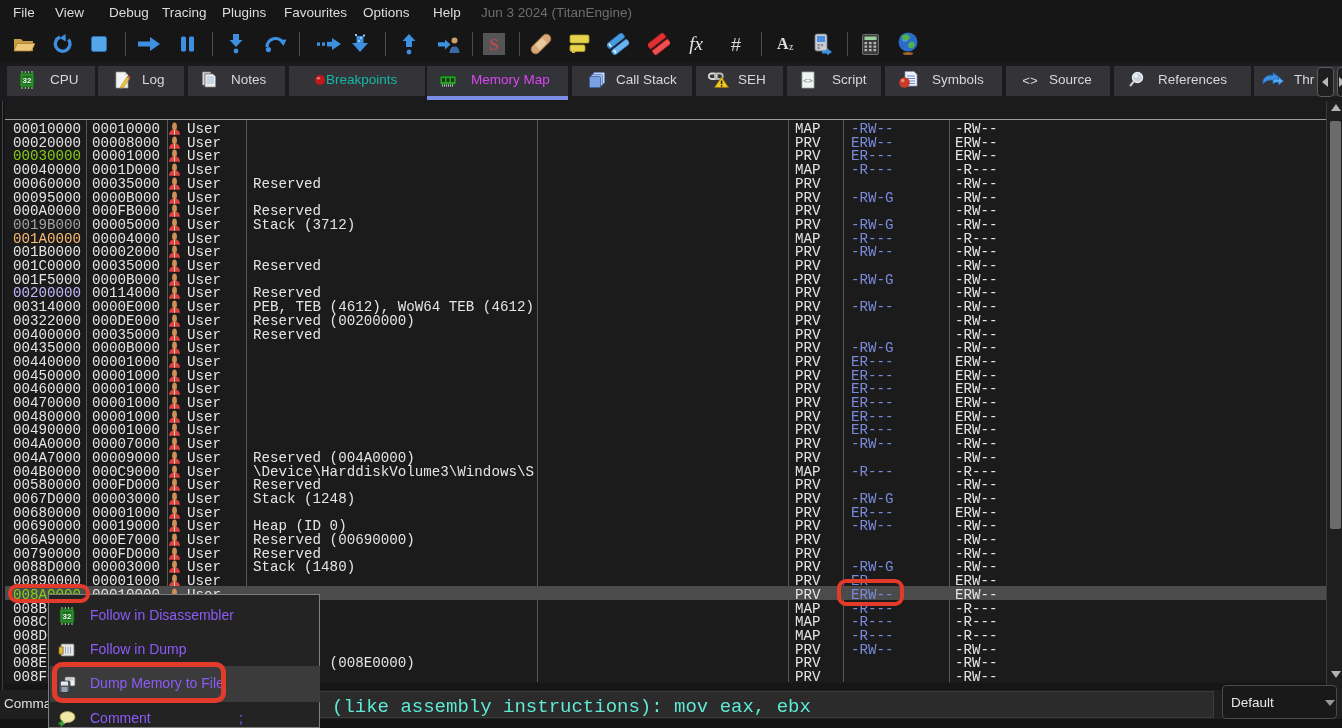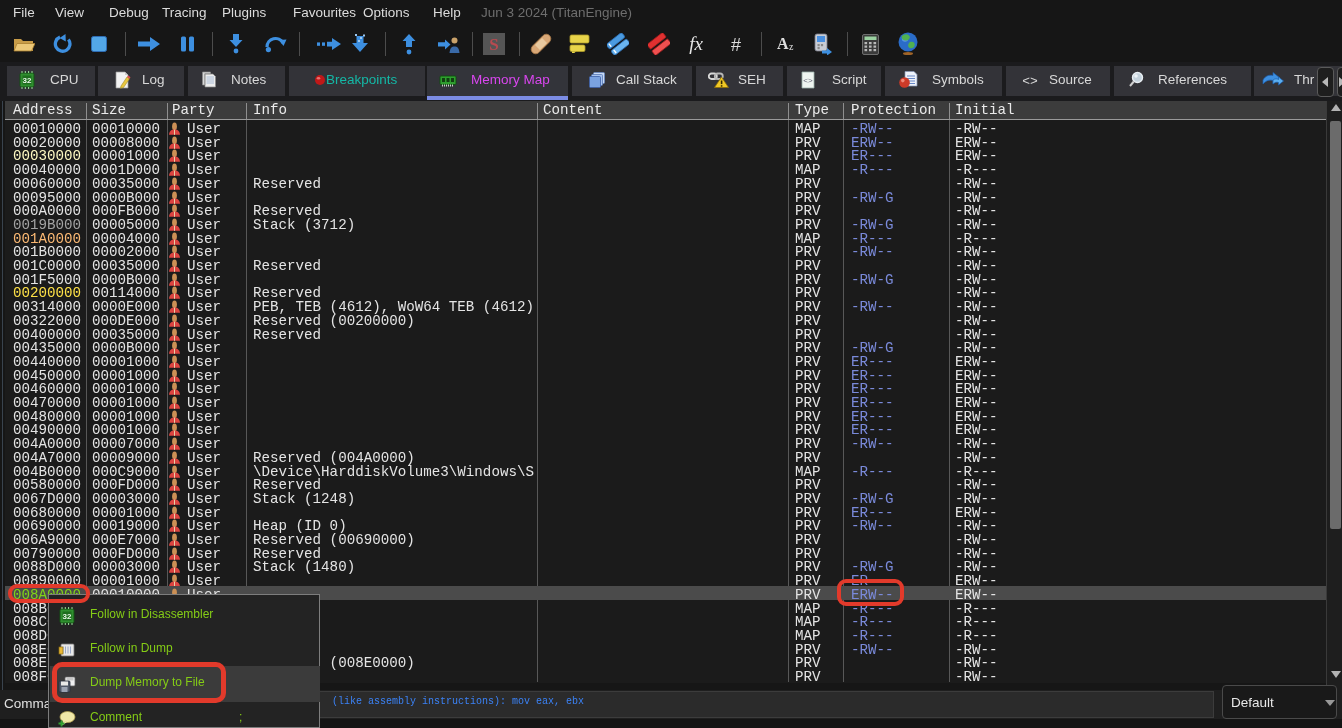--- a/index.html
+++ b/index.html
@@ -29,33 +29,33 @@
 .trow.sel { background:#4b4b4b; }
 .mc { position:absolute; top:2.7px; font-size:14.2px; line-height:13.7px; font-family:"Liberation Mono",monospace; color:#e4e4e4; white-space:pre; }
 .prot { color:#7a8ada; }
 .pico { position:absolute; }
 
 #sbar { position:absolute; left:1326px; top:0; width:16px; height:589px; background:#1e1e1e; border-left:1px solid #3a3a3a; }
 
 #cmdbar { position:absolute; left:0; top:690px; width:1342px; height:29px; background:#1f1f1f; }
 
 #cmenu { position:absolute; left:48px; top:594px; width:272px; height:134px; background:#232323; border:1px solid #7d7d7d; }
-.cmi { position:absolute; left:41px; font-size:12px; color:#84cc16; white-space:pre; }
+.cmi { position:absolute; left:41px; font-size:14px; color:#8b5cf6; white-space:pre; }
 .cico { position:absolute; left:9px; }
 
 .redrect { position:absolute; border:4.5px solid #e23a2b; border-radius:9px; }
 </style></head>
 <body>
 <div id="menubar">
   <span class="mi" style="left:13px">File</span>
   <span class="mi" style="left:55px">View</span>
   <span class="mi" style="left:109px">Debug</span>
   <span class="mi" style="left:162px">Tracing</span>
   <span class="mi" style="left:222px">Plugins</span>
-  <span class="mi" style="left:293px">Favourites</span>
+  <span class="mi" style="left:284px">Favourites</span>
   <span class="mi" style="left:363px">Options</span>
   <span class="mi" style="left:433px">Help</span>
   <span class="mi" style="left:481px;color:#6e6e6e">Jun 3 2024 (TitanEngine)</span>
 </div>
 <div id="toolbar">
 <div class="tsep" style="left:125px"></div>
 <div class="tsep" style="left:212px"></div>
 <div class="tsep" style="left:299px"></div>
 <div class="tsep" style="left:385px"></div>
 <div class="tsep" style="left:472px"></div>
@@ -297,37 +297,20 @@
       <path d="M11 9 C13 7.5 15 7.5 16.5 8.5 L16.5 6 L21.5 10 L16.5 14 L16.5 11.5 C14.5 10.8 13 11.2 11 13 Z" fill="#5aaef0" stroke="#1c5fae" stroke-width="0.7"></path>
     </svg>
 <div class="abs" style="left:1317px;top:5px;width:17px;height:30px;background:#1e1e1e;border:1.5px solid #5a5a5a;border-radius:4px"></div>
 <div class="abs" style="left:1322px;top:15px;width:0;height:0;border-top:5px solid transparent;border-bottom:5px solid transparent;border-right:6px solid #b8b8b8"></div>
 <div class="abs" style="left:1337px;top:5px;width:17px;height:30px;background:#1e1e1e;border:1.5px solid #5a5a5a;border-radius:4px"></div>
 <div class="abs" style="left:1339px;top:15px;width:0;height:0;border-top:5px solid transparent;border-bottom:5px solid transparent;border-left:6px solid #b8b8b8"></div>
 </div>
 <div id="table">
   <div class="abs" style="left:2px;top:0;width:1px;height:589px;background:#39434e"></div>
   <div id="tbl">
-    <div id="thead">
-      <span class="hc" style="left:8px">Address</span>
-      <span class="hc" style="left:87px">Size</span>
-      <span class="hc" style="left:167px">Party</span>
-      <span class="hc" style="left:248px">Info</span>
-      <span class="hc" style="left:538px">Content</span>
-      <span class="hc" style="left:790px">Type</span>
-      <span class="hc" style="left:846px">Protection</span>
-      <span class="hc" style="left:950px">Initial</span>
-      <div class="hvsep" style="left:81px"></div>
-<div class="hvsep" style="left:162px"></div>
-<div class="hvsep" style="left:241px"></div>
-<div class="hvsep" style="left:532px"></div>
-<div class="hvsep" style="left:783px"></div>
-<div class="hvsep" style="left:838px"></div>
-<div class="hvsep" style="left:944px"></div>
-    </div>
     <div id="headline"></div>
     <div class="vsep" style="left:81px"></div>
 <div class="vsep" style="left:162px"></div>
 <div class="vsep" style="left:241px"></div>
 <div class="vsep" style="left:532px"></div>
 <div class="vsep" style="left:783px"></div>
 <div class="vsep" style="left:838px"></div>
 <div class="vsep" style="left:944px"></div>
 <div class="trow" style="top:19.4px">
         <span class="mc" style="left:8px;color:#e4e4e4">00010000</span>
@@ -349,21 +332,21 @@
         <span class="mc" style="left:790px">PRV</span>
         <span class="mc prot" style="left:846px">ERW--</span>
         <span class="mc" style="left:950px">ERW--</span>
       </div>
 <svg class="pico" style="left:163px;top:34.7px" width="13" height="13" viewBox="0 0 13 13">
         <ellipse cx="6.5" cy="4.4" rx="2.4" ry="3.9" fill="#cc9055"></ellipse>
         <path d="M1 12.8 C1.5 8.6 3.8 7.6 6.5 7.6 C9.2 7.6 11.5 8.6 12 12.8 Z" fill="#db4440"></path>
         <rect x="6" y="7.6" width="1" height="5.2" fill="#e8d0a8"></rect>
       </svg>
 <div class="trow" style="top:46.8px">
-        <span class="mc" style="left:8px;color:#fef9c3">00030000</span>
+        <span class="mc" style="left:8px;color:#84cc16">00030000</span>
         <span class="mc" style="left:87px">00001000</span>
         <span class="mc" style="left:182px">User</span>
         <span class="mc" style="left:790px">PRV</span>
         <span class="mc prot" style="left:846px">ER---</span>
         <span class="mc" style="left:950px">ERW--</span>
       </div>
 <svg class="pico" style="left:163px;top:48.4px" width="13" height="13" viewBox="0 0 13 13">
         <ellipse cx="6.5" cy="4.4" rx="2.4" ry="3.9" fill="#cc9055"></ellipse>
         <path d="M1 12.8 C1.5 8.6 3.8 7.6 6.5 7.6 C9.2 7.6 11.5 8.6 12 12.8 Z" fill="#db4440"></path>
         <rect x="6" y="7.6" width="1" height="5.2" fill="#e8d0a8"></rect>
@@ -480,21 +463,21 @@
         <span class="mc" style="left:790px">PRV</span>
         <span class="mc prot" style="left:846px">-RW-G</span>
         <span class="mc" style="left:950px">-RW--</span>
       </div>
 <svg class="pico" style="left:163px;top:171.7px" width="13" height="13" viewBox="0 0 13 13">
         <ellipse cx="6.5" cy="4.4" rx="2.4" ry="3.9" fill="#cc9055"></ellipse>
         <path d="M1 12.8 C1.5 8.6 3.8 7.6 6.5 7.6 C9.2 7.6 11.5 8.6 12 12.8 Z" fill="#db4440"></path>
         <rect x="6" y="7.6" width="1" height="5.2" fill="#e8d0a8"></rect>
       </svg>
 <div class="trow" style="top:183.8px">
-        <span class="mc" style="left:8px;color:#fde047">00200000</span>
+        <span class="mc" style="left:8px;color:#c4b5fd">00200000</span>
         <span class="mc" style="left:87px">00114000</span>
         <span class="mc" style="left:182px">User</span>
         <span class="mc" style="left:248px">Reserved</span>
         <span class="mc" style="left:790px">PRV</span>
         <span class="mc" style="left:950px">-RW--</span>
       </div>
 <svg class="pico" style="left:163px;top:185.4px" width="13" height="13" viewBox="0 0 13 13">
         <ellipse cx="6.5" cy="4.4" rx="2.4" ry="3.9" fill="#cc9055"></ellipse>
         <path d="M1 12.8 C1.5 8.6 3.8 7.6 6.5 7.6 C9.2 7.6 11.5 8.6 12 12.8 Z" fill="#db4440"></path>
         <rect x="6" y="7.6" width="1" height="5.2" fill="#e8d0a8"></rect>
@@ -870,21 +853,21 @@
   </div>
   <div id="sbar">
     <div class="abs" style="left:2px;top:3px;width:0;height:0;border-left:5px solid transparent;border-right:5px solid transparent;border-bottom:7px solid #b2b2b2;margin-left:2px"></div>
     <div class="abs" style="left:3px;top:20px;width:11px;height:408px;background:#6b6b6b;border-radius:2px"></div>
     <div class="abs" style="left:2px;top:570px;width:0;height:0;border-left:5px solid transparent;border-right:5px solid transparent;border-top:7px solid #b2b2b2;margin-left:2px"></div>
   </div>
 </div>
 <div id="cmdbar">
   <span class="abs" style="left:4px;top:6px;font-size:13.5px;color:#e0e0e0">Command:</span>
   <div class="abs" style="left:76px;top:1px;width:1138px;height:27px;background:#2b2b2b;border:1px solid #3c3c3c"></div>
-  <span class="abs" style="left:332px;top:6px;font-size:10px;font-family:'Liberation Mono',monospace;color:#3b82f6;white-space:pre">(like assembly instructions): mov eax, ebx</span>
+  <span class="abs" style="left:332px;top:6px;font-size:19px;font-family:'Liberation Mono',monospace;color:#5eead4;white-space:pre">(like assembly instructions): mov eax, ebx</span>
   <div class="abs" style="left:1222px;top:-5px;width:115px;height:34px;background:#191919;border:1.5px solid #4a4a4a;border-radius:4px"></div>
   <span class="abs" style="left:1231px;top:5px;font-size:13.5px;color:#e8e8e8">Default</span>
   <div class="abs" style="left:1325px;top:10px;width:0;height:0;border-left:5px solid transparent;border-right:5px solid transparent;border-top:6px solid #989898"></div>
 </div>
 <div class="abs" style="left:0;top:719px;width:1342px;height:9px;background:#141414"></div>
 <div id="cmenu">
 <div class="abs" style="left:1px;top:71px;width:270px;height:36px;background:#3b3b3b"></div>
 <span class="cmi" style="top:11.5px">Follow in Disassembler</span>
 <span class="cmi" style="top:45.5px">Follow in Dump</span>
 <span class="cmi" style="top:80.0px">Dump Memory to File</span>

